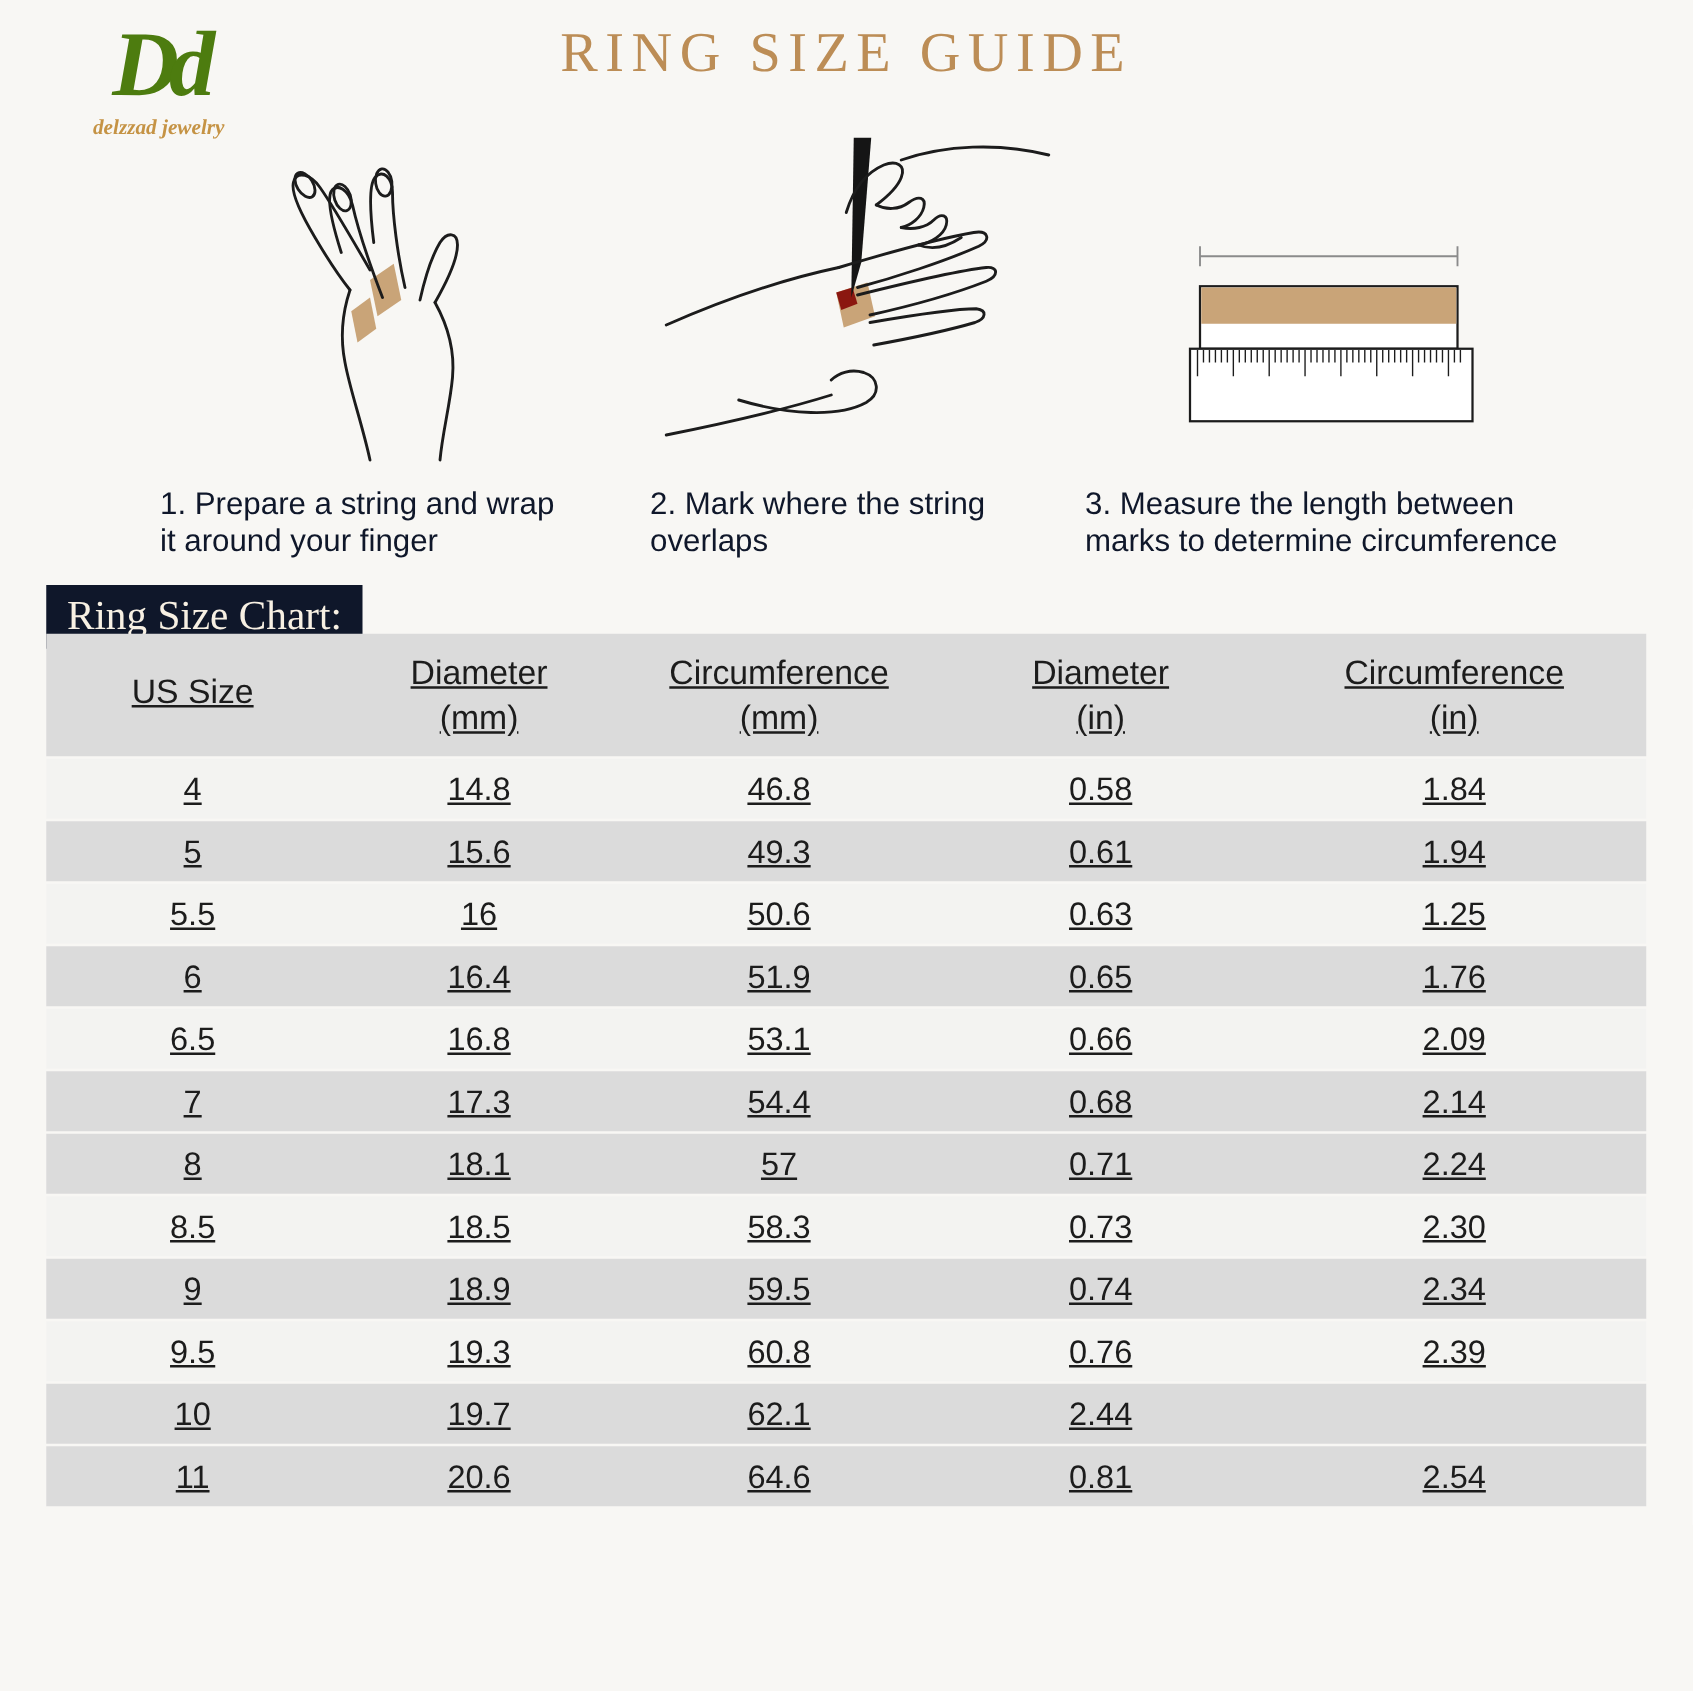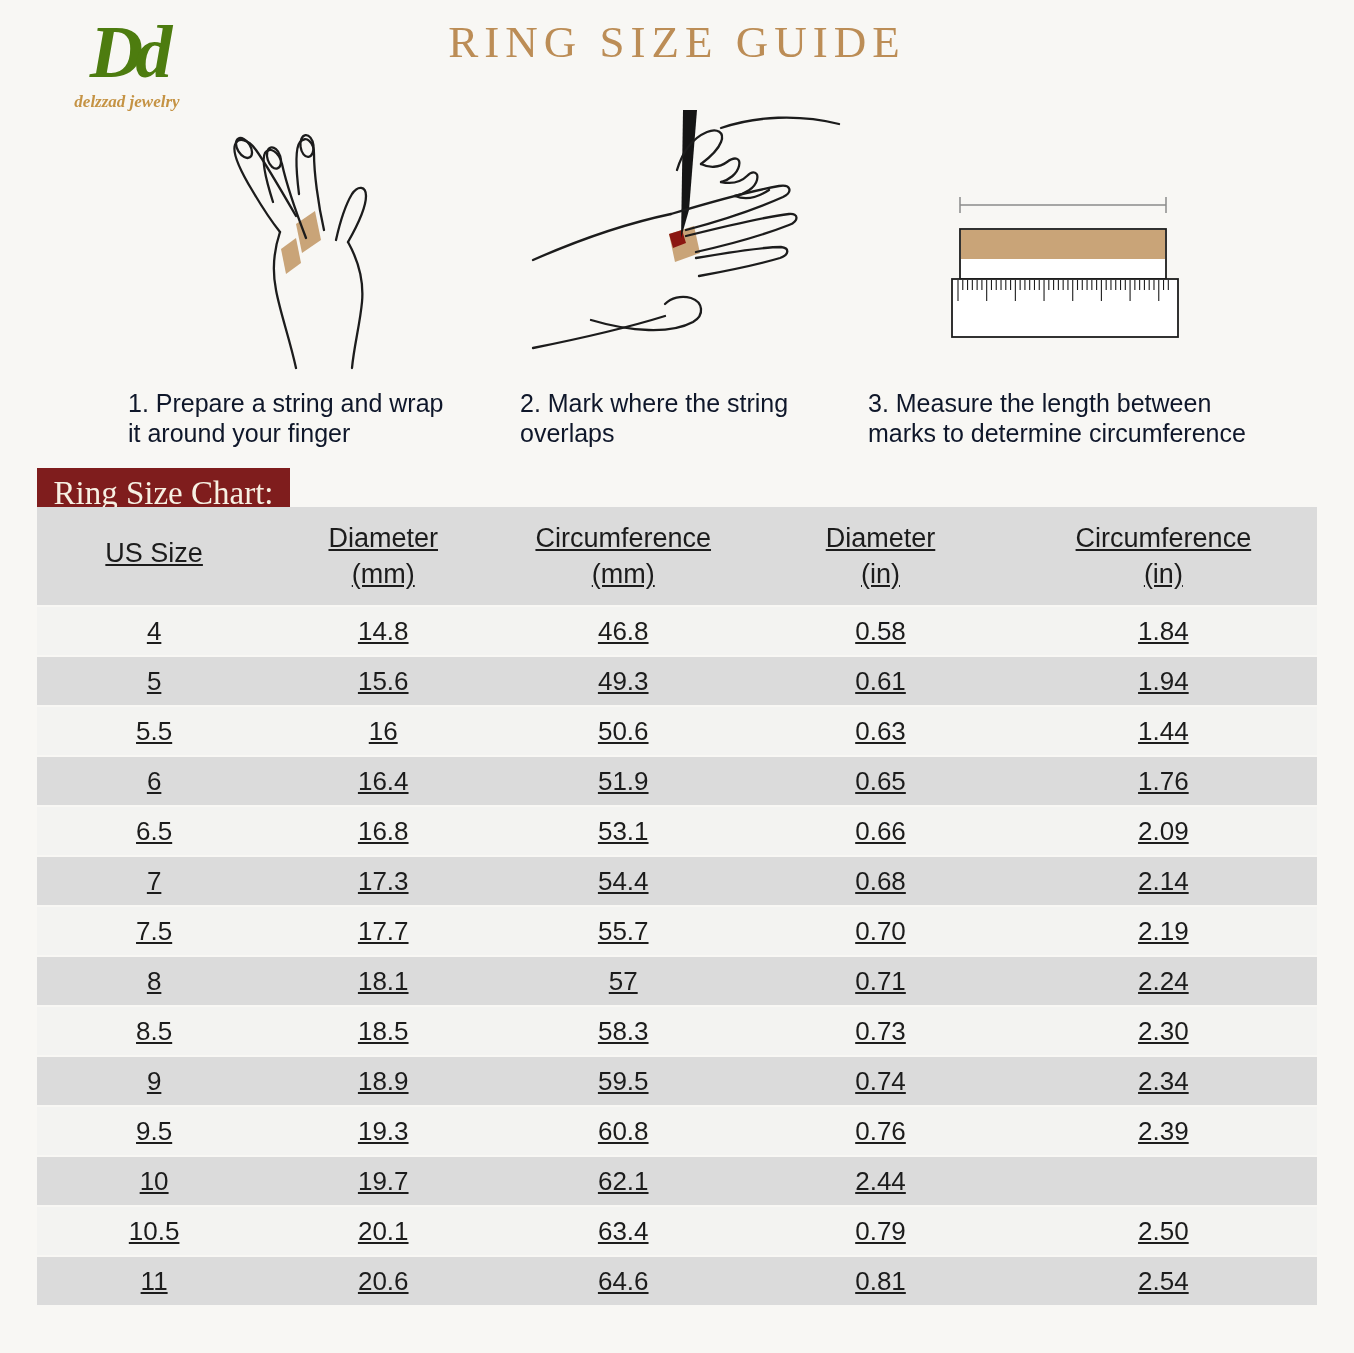--- a/index.html
+++ b/index.html
@@ -41,21 +41,21 @@
   .step3 .art{margin-bottom:45px;}
   .step1{left:128px;width:350px;}
   .step2{left:520px;width:332px;}
   .step3{left:868px;width:400px;}
   .caption{font-size:25px;line-height:30px;color:#0f172a;text-align:left;}
   .caption span{display:block;white-space:nowrap;}
 
   
   .chart-label{
     position:absolute;left:37px;top:468px;width:253px;height:51px;
-    background:#7f1d1d;
+    background:#0f172a;
     color:#F7F0E3;
     font-family:"Liberation Serif", serif;
     font-size:33px;line-height:51px;
     padding-left:0;text-align:center;
   }
 
   
   .table{position:absolute;left:37px;top:507px;width:1280px;text-decoration:underline;}
   .thead,.trow{display:grid;grid-template-columns:18.3% 17.5% 20% 20.2% 24%;}
   .thead{height:98px;background:#DBDBDB;}
@@ -237,21 +237,21 @@
           <div class="td">15.6</div>
           <div class="td">49.3</div>
           <div class="td">0.61</div>
           <div class="td">1.94</div>
         </div>
         <div class="trow row-light">
           <div class="td">5.5</div>
           <div class="td">16</div>
           <div class="td">50.6</div>
           <div class="td">0.63</div>
-          <div class="td">1.44</div>
+          <div class="td">1.25</div>
         </div>
         <div class="trow row-gray">
           <div class="td">6</div>
           <div class="td">16.4</div>
           <div class="td">51.9</div>
           <div class="td">0.65</div>
           <div class="td">1.76</div>
         </div>
         <div class="trow row-light">
           <div class="td">6.5</div>
@@ -260,27 +260,20 @@
           <div class="td">0.66</div>
           <div class="td">2.09</div>
         </div>
         <div class="trow row-gray">
           <div class="td">7</div>
           <div class="td">17.3</div>
           <div class="td">54.4</div>
           <div class="td">0.68</div>
           <div class="td">2.14</div>
         </div>
-        <div class="trow row-light">
-          <div class="td">7.5</div>
-          <div class="td">17.7</div>
-          <div class="td">55.7</div>
-          <div class="td">0.70</div>
-          <div class="td">2.19</div>
-        </div>
         <div class="trow row-gray">
           <div class="td">8</div>
           <div class="td">18.1</div>
           <div class="td">57</div>
           <div class="td">0.71</div>
           <div class="td">2.24</div>
         </div>
         <div class="trow row-light">
           <div class="td">8.5</div>
           <div class="td">18.5</div>
@@ -301,27 +294,20 @@
           <div class="td">60.8</div>
           <div class="td">0.76</div>
           <div class="td">2.39</div>
         </div>
         <div class="trow row-gray">
           <div class="td">10</div>
           <div class="td">19.7</div>
           <div class="td">62.1</div>
           <div class="td">2.44</div>
         </div>
-        <div class="trow row-light">
-          <div class="td">10.5</div>
-          <div class="td">20.1</div>
-          <div class="td">63.4</div>
-          <div class="td">0.79</div>
-          <div class="td">2.50</div>
-        </div>
         <div class="trow row-gray">
           <div class="td">11</div>
           <div class="td">20.6</div>
           <div class="td">64.6</div>
           <div class="td">0.81</div>
           <div class="td">2.54</div>
         </div>
       </div>
   </div>
 

